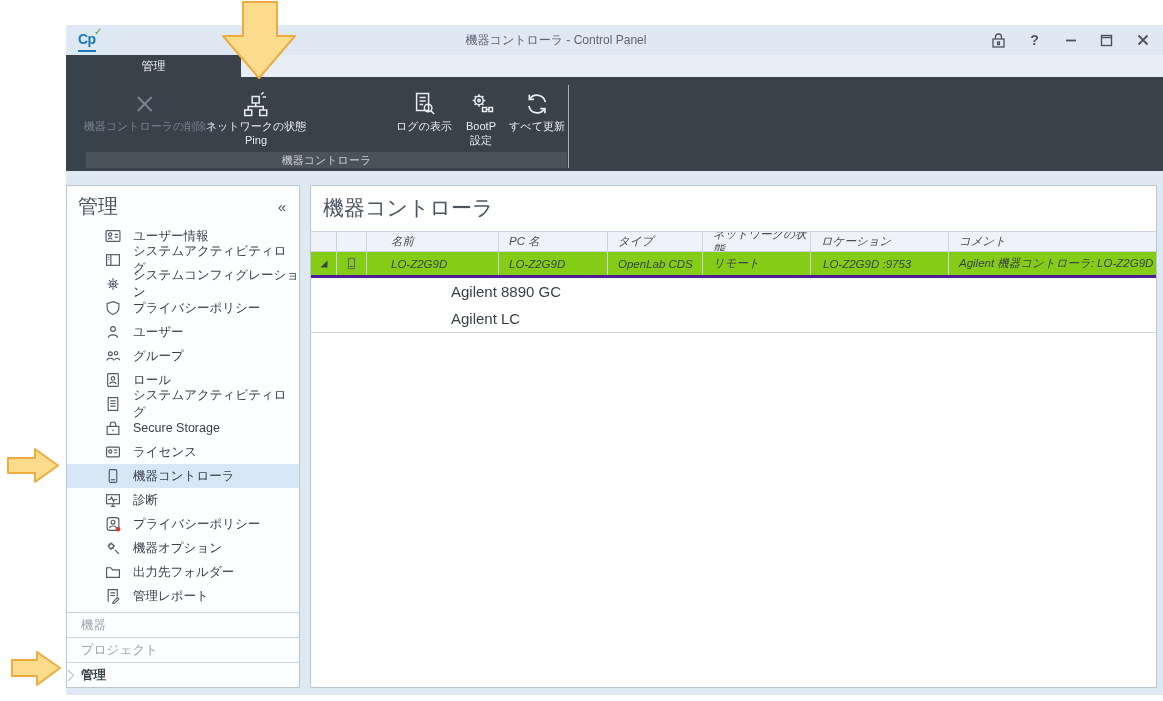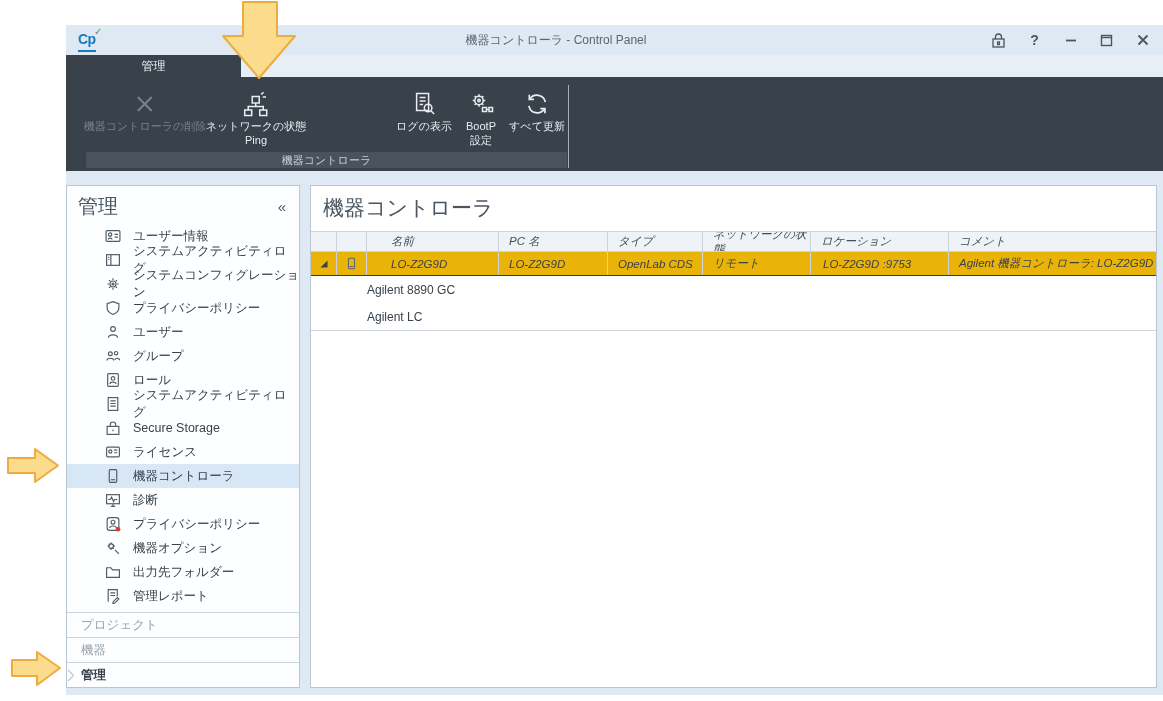--- a/index.html
+++ b/index.html
@@ -58,28 +58,28 @@
   
   .main{position:absolute;left:244px;top:14px;width:847px;height:503px;background:#ffffff;
         border:1px solid #B9C7D4;box-sizing:border-box;}
   .main-title{font-size:21px;color:#4A5560;padding:8px 12px 9px 12px;}
   .grid{display:grid;grid-template-columns:26px 30px 132px 109px 95px 108px 138px 1fr;font-style:italic;}
   .thead{background:#EFF3F7;border-top:1px solid #CBD4DC;border-bottom:1px solid #CBD4DC;height:19px;}
   .th{font-size:11.5px;color:#444C55;display:flex;align-items:center;padding-left:10px;
       border-right:1px solid #CBD4DC;cursor:pointer;overflow:hidden;}
   .th:last-child{border-right:none;}
   .th.name-col{padding-left:24px;}
-  .trow{background:#eab308;height:23px;border-bottom:1px solid #4c1d95;cursor:pointer;}
+  .trow{background:#84cc16;height:23px;border-bottom:3px solid #4c1d95;cursor:pointer;}
   .td{font-size:11.5px;color:#39424B;display:flex;align-items:center;padding-left:10px;
       border-right:1px solid #CBD4DC;overflow:hidden;}
   .td:last-child{border-right:none;}
   .td.name-col{padding-left:24px;}
   .td.center{justify-content:center;padding-left:0;}
   .subrows{border-bottom:1px solid #CFD7DE;}
-  .subrow{height:27px;display:flex;align-items:center;padding-left:56px;font-size:12px;color:#39424B;cursor:pointer;}
+  .subrow{height:27px;display:flex;align-items:center;padding-left:108px;font-size:15px;color:#39424B;cursor:pointer;margin-left:32px;}
 
   
   .arrow{position:absolute;pointer-events:none;}
 </style>
 </head>
 <body>
 
 <div class="window">
 
   <div class="titlebar">
@@ -376,24 +376,24 @@
                 <path d="M5 4.5h4.5M5 7h4.5"></path>
                 <path d="M7.8 12.7l3.8-3.8 1.4 1.4-3.8 3.8-1.8.4z"></path>
             </svg>
             </span>
           <span>管理レポート</span>
         </div>
       </div>
 
       <div class="side-tabs">
         <div class="side-tab">
+          <span>機器</span>
+        </div>
+        <div class="side-tab">
           <span>プロジェクト</span>
-        </div>
-        <div class="side-tab">
-          <span>機器</span>
         </div>
         <div class="side-tab active">
           <span class="side-chevron">
             <svg width="8" height="13" viewBox="0 0 8 13" fill="none" stroke="#C2CCD6" stroke-width="1.4">
                 <path d="M1 1l5.5 5.5L1 12"></path>
               </svg>
           </span>
           <span>管理</span>
         </div>
       </div>

